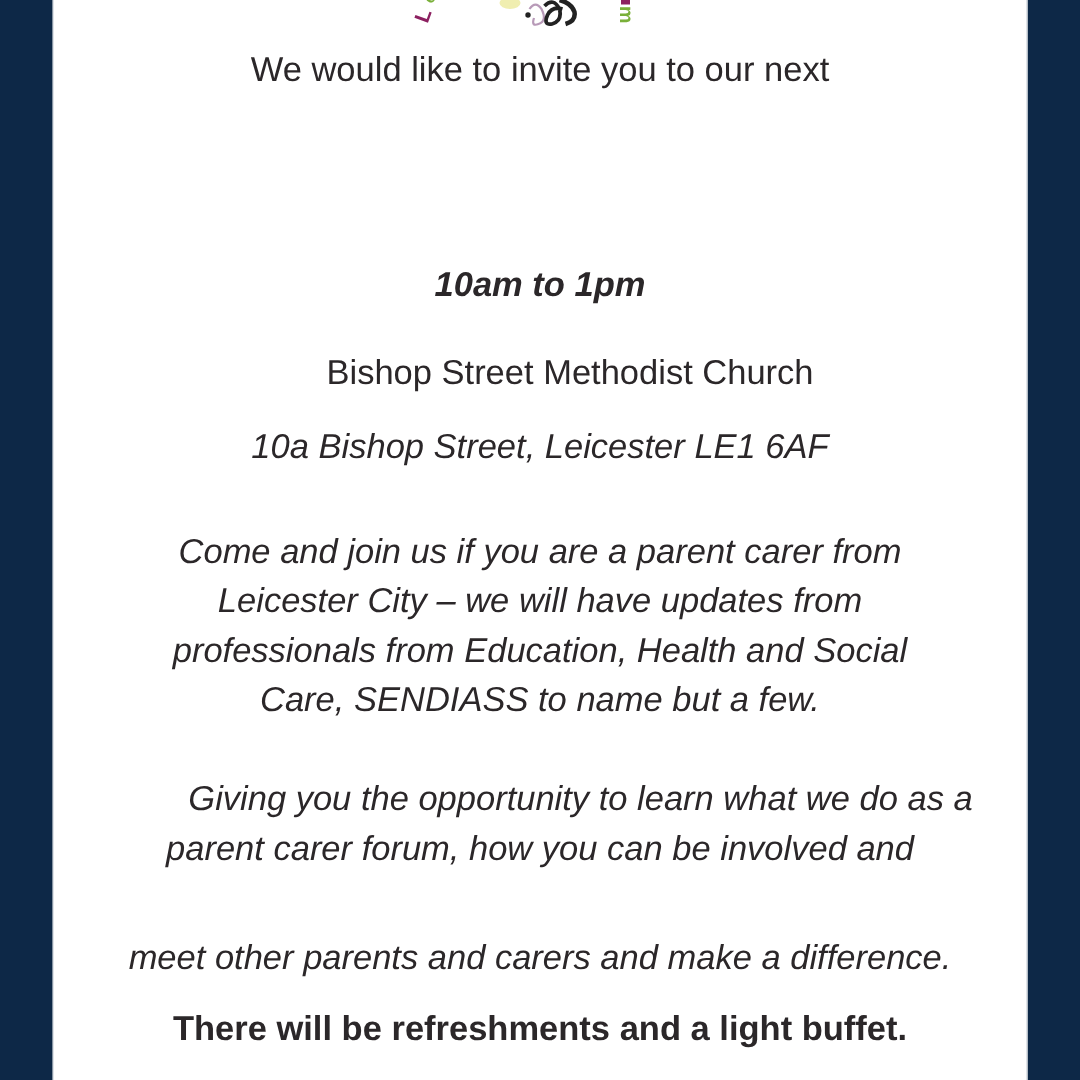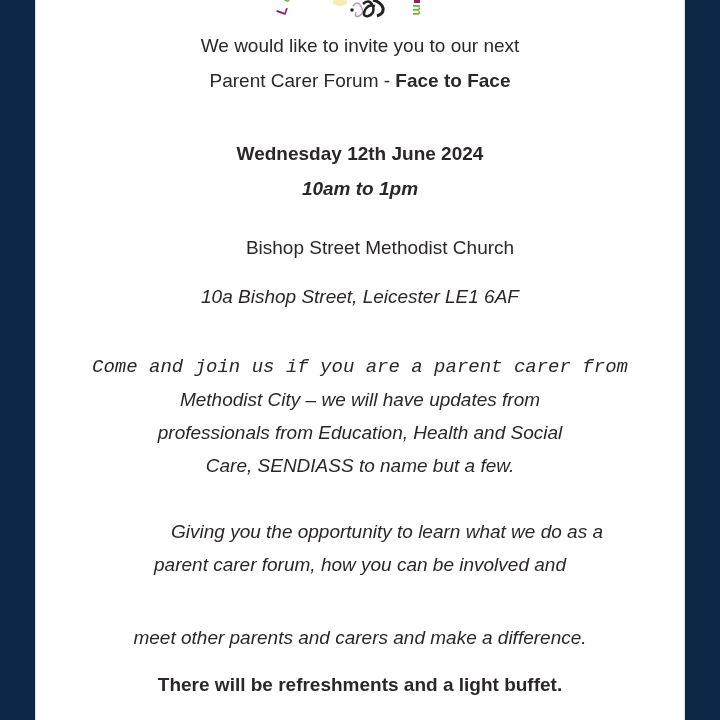--- a/index.html
+++ b/index.html
@@ -26,21 +26,21 @@
       top: 0;
       width: 650px;
       height: 26px;
     }
     .line {
       position: absolute;
       left: 0;
       width: 650px;
       text-align: center;
       font-family: "Liberation Sans", sans-serif;
-      font-size: 19px;
+      font-size: 23px;
       color: #2b2729;
       white-space: nowrap;
       line-height: 28px;
     }
     .bold { font-weight: bold; }
     .italic { font-style: italic; }
   </style>
 </head>
 <body>
 
@@ -61,30 +61,28 @@
     <path d="M338 0 q8 2 10 8 q1 6 -6 8" stroke="#222" stroke-width="3" fill="none"></path>
     <circle cx="317" cy="10" r="1.8" fill="#222"></circle>
 
     <g transform="translate(382,10) rotate(90)">
       <text x="-6" y="4" font-family="Liberation Sans, sans-serif" font-size="13" font-weight="bold" fill="#7ab03a">m</text>
     </g>
     <rect x="379" y="0" width="6" height="3" fill="#8c2060"></rect>
   </svg>
 
   <div class="line" style="top:32px;">We would like to invite you to our next</div>
-  <div class="line" style="top:67px;"><span>Parent Carer Forum - </span><span class="bold">Face to Face</span></div>
 
-  <div class="line bold" style="top:140px;">Wednesday 12th June 2024</div>
   <div class="line bold" style="top:175px;font-style:italic;">10am to 1pm</div>
 
   <div class="line" style="top:234px;padding-left:20px;">Bishop Street Methodist Church</div>
   <div class="line" style="top:283px;font-style:italic;">10a Bishop Street, Leicester LE1 6AF</div>
 
-  <div class="line italic" style="top:353px;font-family:Liberation Mono, monospace;">Come and join us if you are a parent carer from</div>
-  <div class="line italic" style="top:386px;">Methodist City – we will have updates from</div>
+  <div class="line italic" style="top:353px;">Come and join us if you are a parent carer from</div>
+  <div class="line italic" style="top:386px;">Leicester City – we will have updates from</div>
   <div class="line italic" style="top:452px;">Care, SENDIASS to name but a few.</div>
   <div class="line italic" style="top:419px;">professionals from Education, Health and Social</div>
 
   <div class="line italic" style="top:518px;padding-left:27px;">Giving you the opportunity to learn what we do as a</div>
   <div class="line italic" style="top:551px;">parent carer forum, how you can be involved and</div>
   <div class="line italic" style="top:584px;margin-top:40px;">meet other parents and carers and make a difference.</div>
 
   <div class="line bold" style="top:655px;margin-top:16px;">There will be refreshments and a light buffet.</div>
 </div>
 

